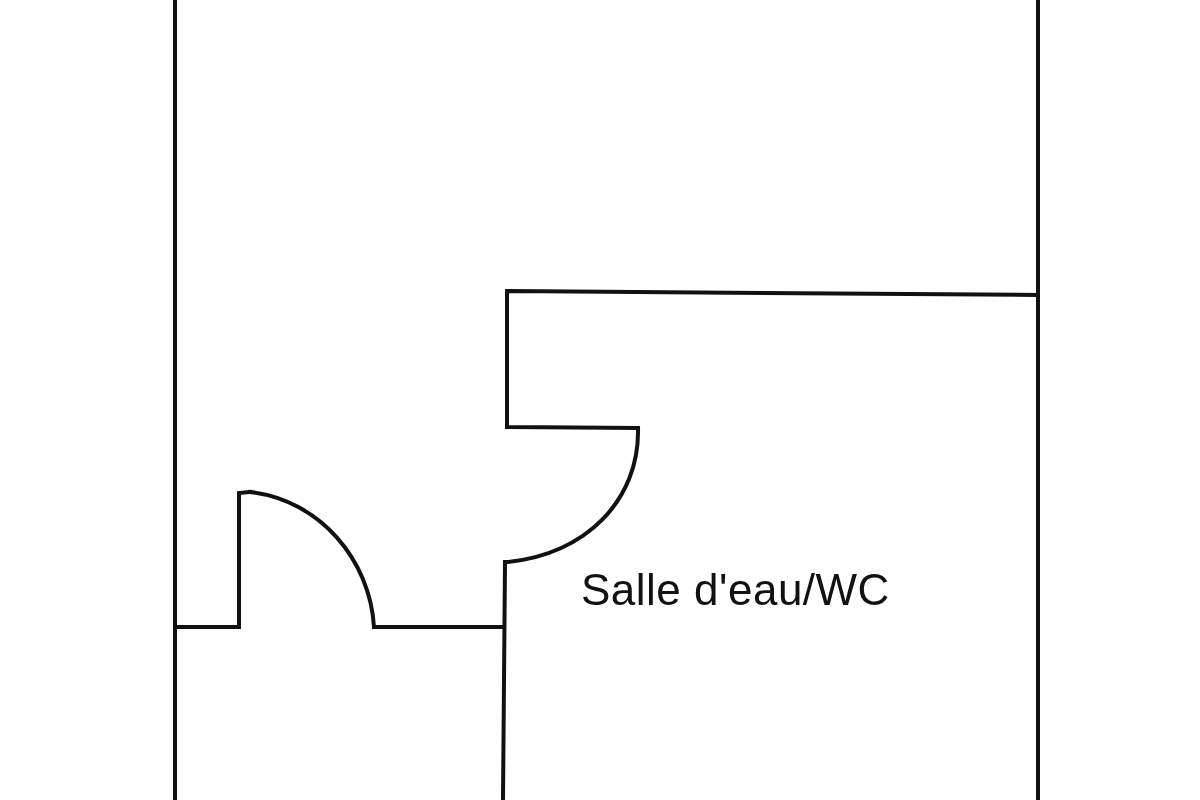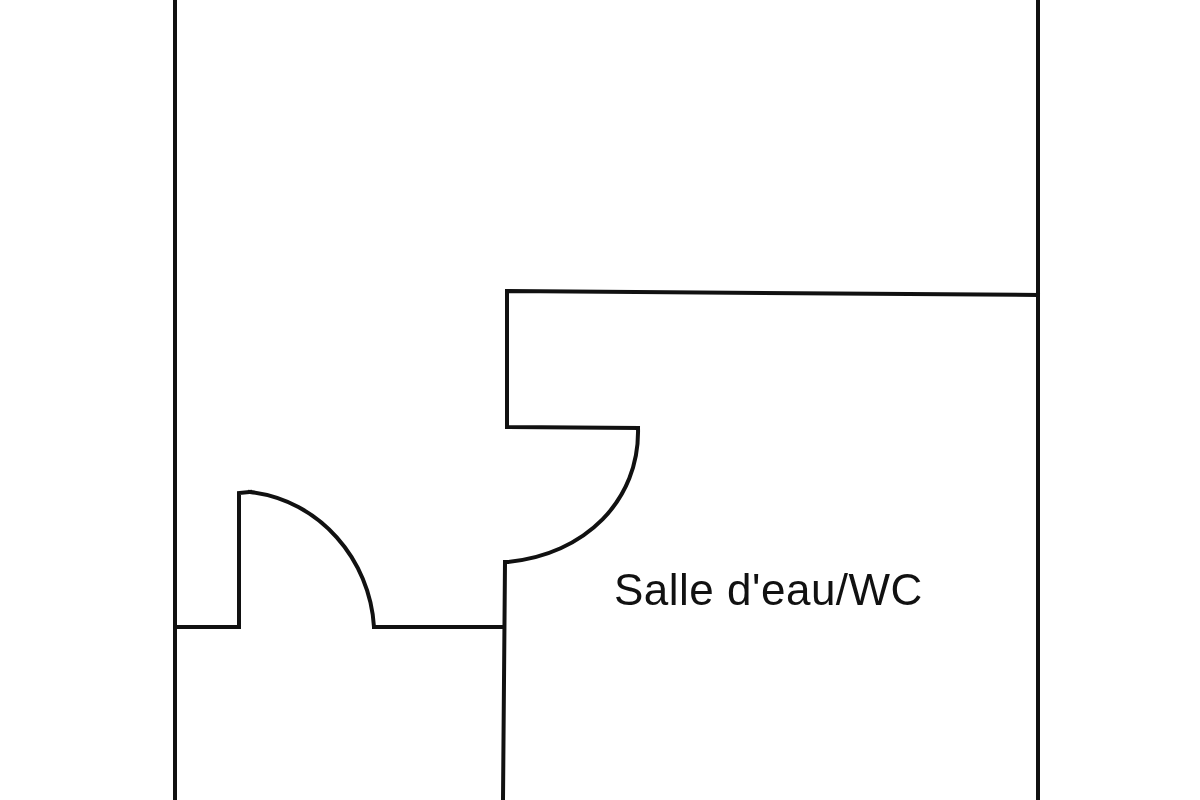--- a/index.html
+++ b/index.html
@@ -30,13 +30,13 @@
 
     <line x1="505" y1="562" x2="503" y2="800"></line>
 
     <path d="M 175 627 L 239 627 L 239 493 L 250 492"></path>
 
     <path d="M 250 492 C 320 500, 370 560, 374 627"></path>
     <line x1="374" y1="627" x2="503" y2="627"></line>
   </g>
 </svg>
 
-<div class="room-label" style="left:614px; top:565px;">Salle d'eau/WC</div>
+<div class="room-label" style="left:581px; top:565px;">Salle d'eau/WC</div>
 
 </body></html>

